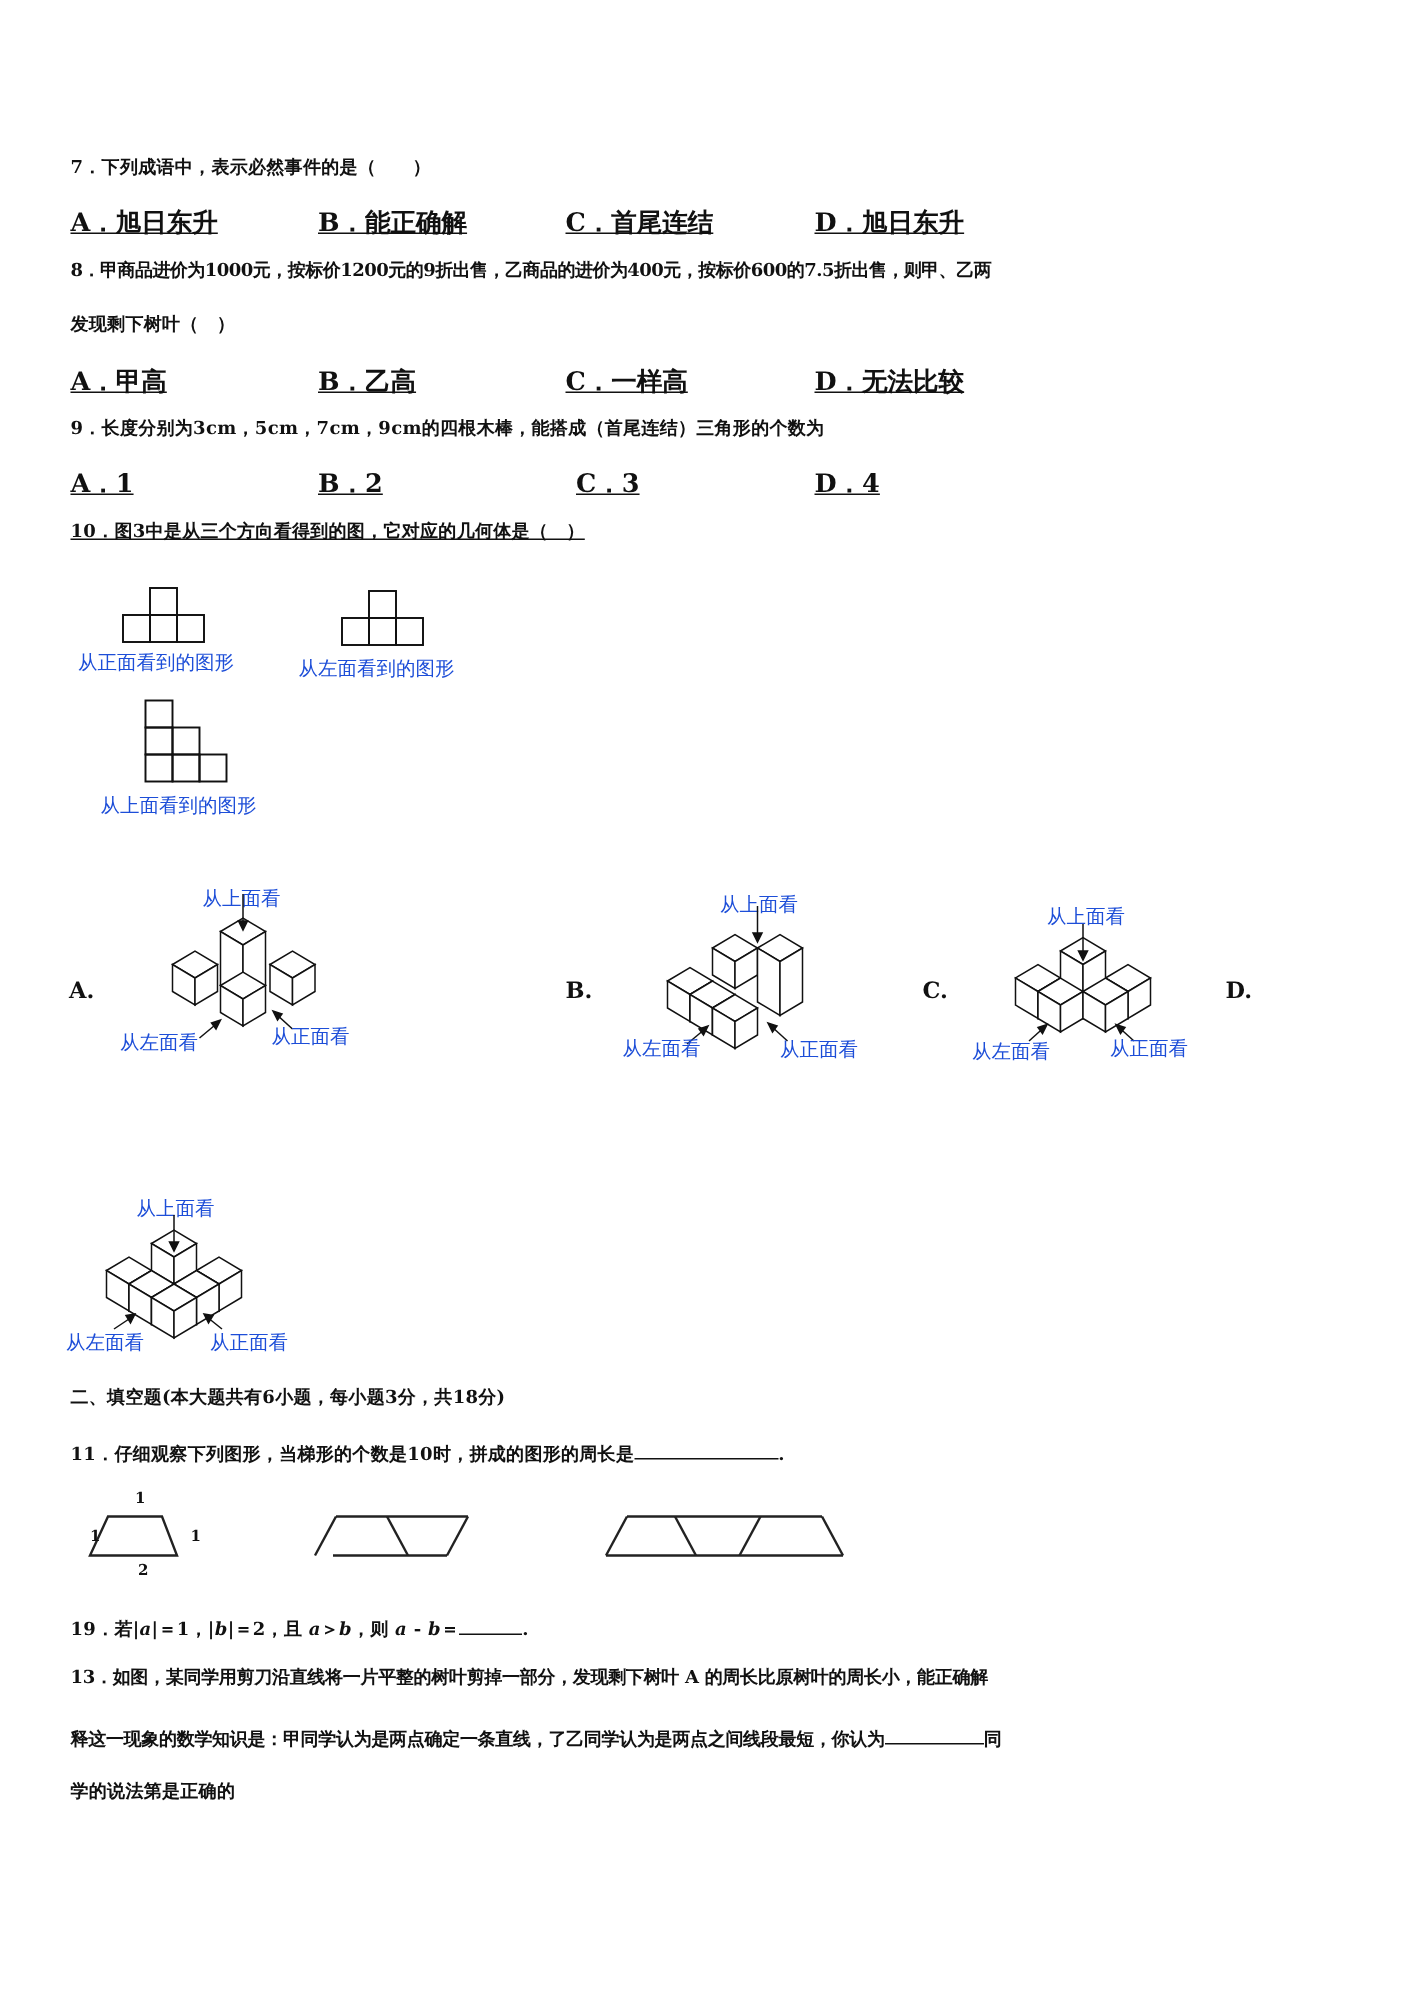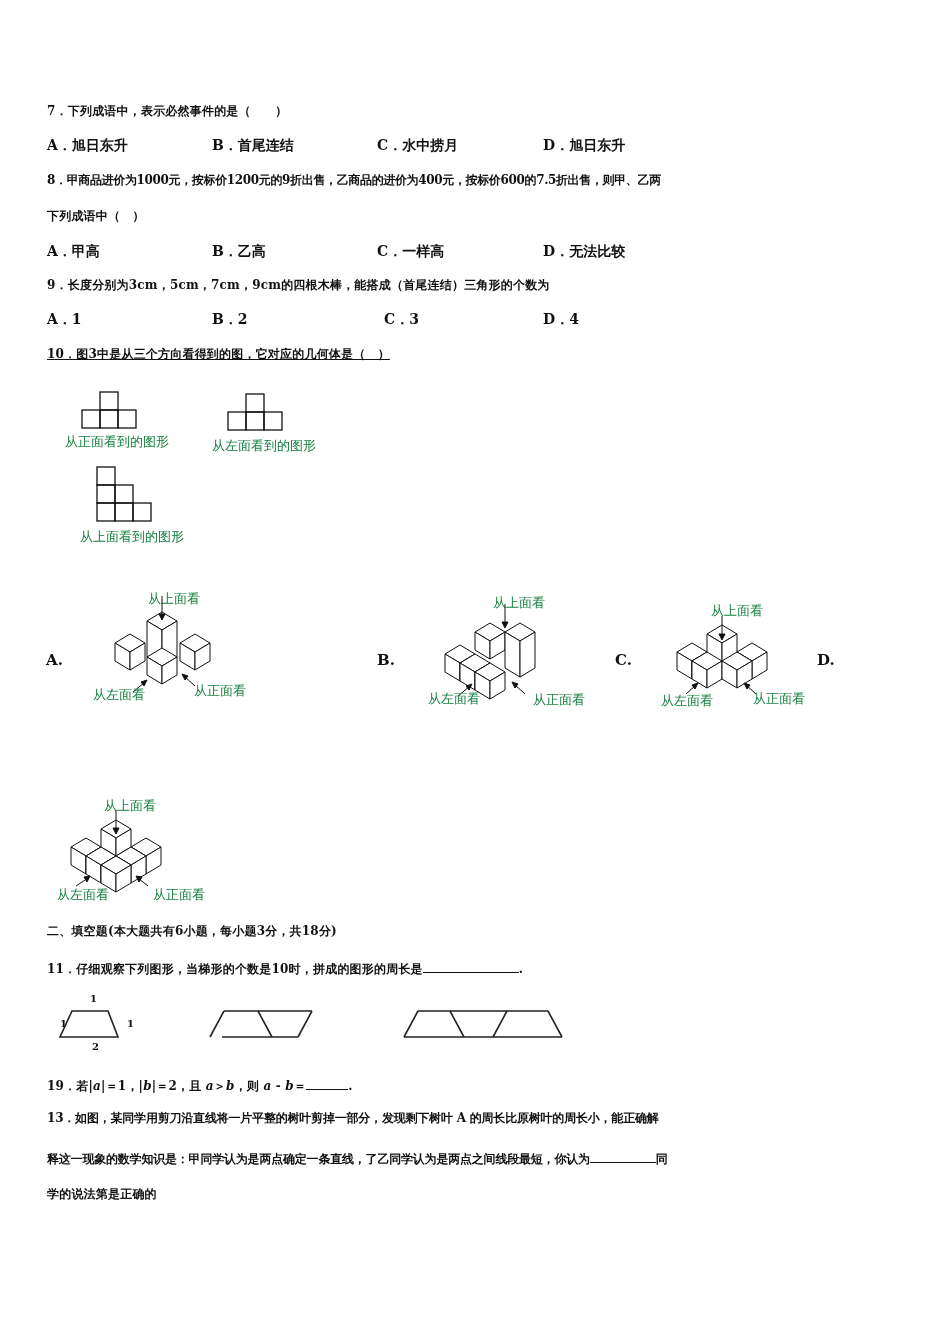--- a/index.html
+++ b/index.html
@@ -6,38 +6,38 @@
   body {
     width: 950px; height: 1344px; position: relative; overflow: hidden;
     font-family: "DejaVu Serif", "Liberation Serif", serif;
     color: #111111;
   }
   .line {
     position: absolute; left: 47px;
     font-size: 12px; font-weight: bold; white-space: nowrap;
     letter-spacing: 0.2px;
   }
-  .opt { position: absolute; font-size: 14px; font-weight: bold; white-space: nowrap; }
-  .cap { position: absolute; font-family: "DejaVu Sans", sans-serif; font-size: 13px; white-space: nowrap; color: #15803d; margin-left: 13px; }
+  .opt { position: absolute; font-size: 17px; font-weight: bold; white-space: nowrap; text-decoration: underline; }
+  .cap { position: absolute; font-family: "DejaVu Sans", sans-serif; font-size: 13px; white-space: nowrap; color: #1d4ed8; }
   .lbl { position: absolute; font-size: 15px; font-weight: bold; }
   .blank { display: inline-block; border-bottom: 1.3px solid #111; height: 14px; vertical-align: baseline; }
   svg { position: absolute; overflow: visible; }
   .ital { font-style: italic; }
 </style>
 </head>
 <body>
 
 <div class="line" style="top:103px;">7．下列成语中，表示必然事件的是（　　）</div>
 <div class="opt" style="left:47px;top:137px;">A．旭日东升</div>
-<div class="opt" style="left:212px;top:137px;">B．首尾连结</div>
-<div class="opt" style="left:377px;top:137px;">C．水中捞月</div>
+<div class="opt" style="left:212px;top:137px;">B．能正确解</div>
+<div class="opt" style="left:377px;top:137px;">C．首尾连结</div>
 <div class="opt" style="left:543px;top:137px;">D．旭日东升</div>
 
 <div class="line" style="top:172px; letter-spacing:-0.35px;">8．甲商品进价为1000元，按标价1200元的9折出售，乙商品的进价为400元，按标价600的7.5折出售，则甲、乙两</div>
-<div class="line" style="top:208px;">下列成语中（　）</div>
+<div class="line" style="top:208px;">发现剩下树叶（　）</div>
 <div class="opt" style="left:47px;top:243px;">A．甲高</div>
 <div class="opt" style="left:212px;top:243px;">B．乙高</div>
 <div class="opt" style="left:377px;top:243px;">C．一样高</div>
 <div class="opt" style="left:543px;top:243px;">D．无法比较</div>
 
 <div class="line" style="top:277px;">9．长度分别为3cm，5cm，7cm，9cm的四根木棒，能搭成（首尾连结）三角形的个数为</div>
 <div class="opt" style="left:47px;top:311px;">A．1</div>
 <div class="opt" style="left:212px;top:311px;">B．2</div>
 <div class="opt" style="left:384px;top:311px;">C．3</div>
 <div class="opt" style="left:543px;top:311px;">D．4</div>

